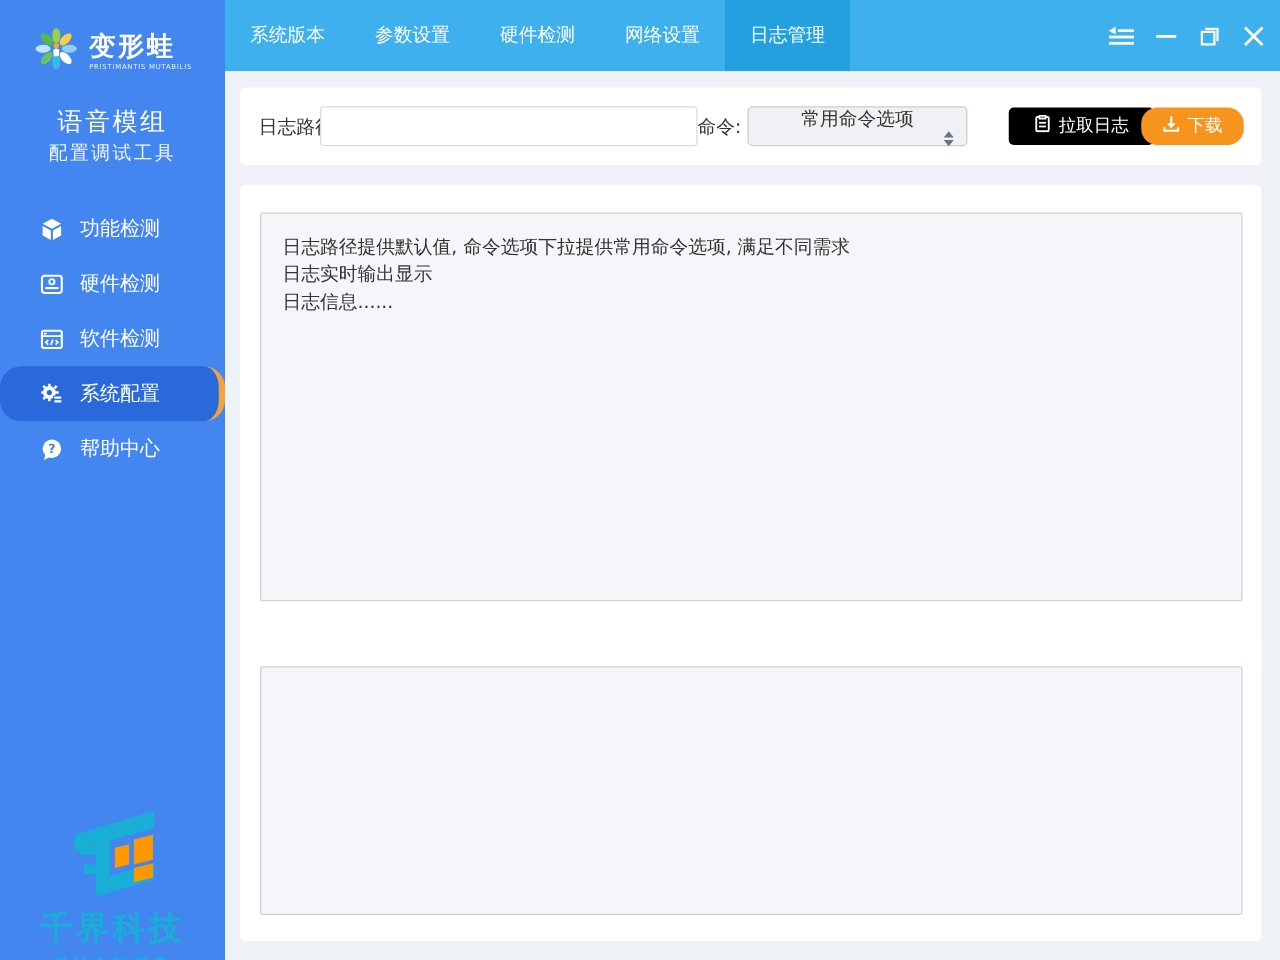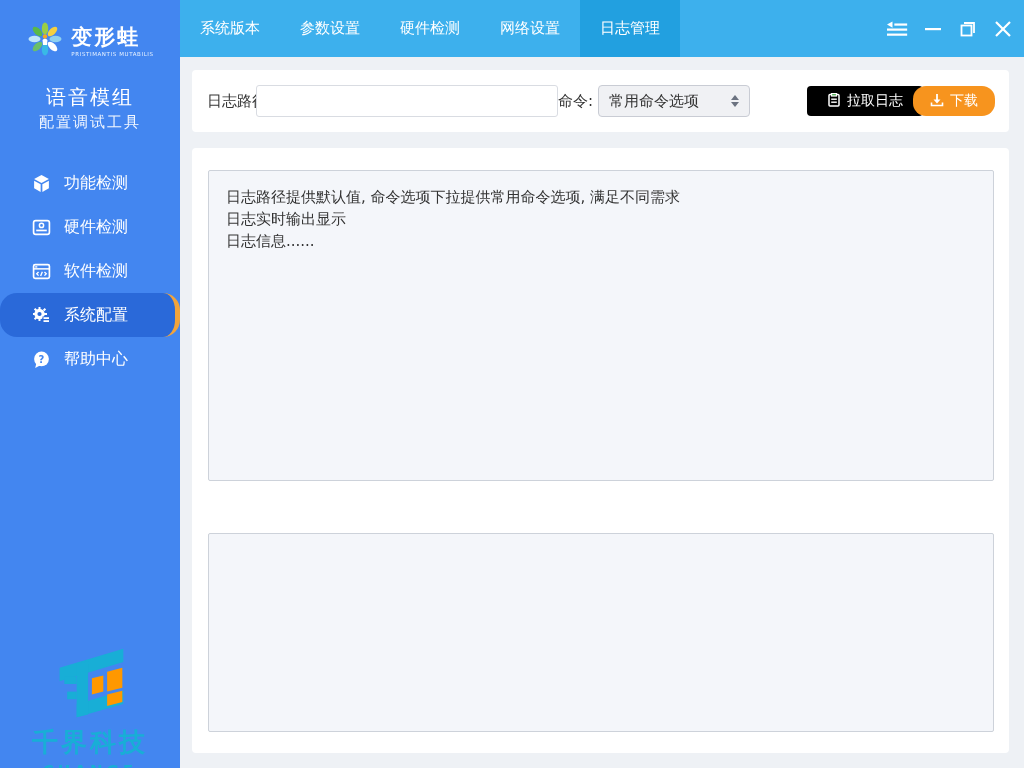--- a/index.html
+++ b/index.html
@@ -35,21 +35,21 @@
   #content { position:absolute; left:180px; top:57px; width:844px; height:711px; background:#eef1f5; }
   .card { position:absolute; left:12px; width:817px; background:#fff; border-radius:4px; }
   #card-toolbar { top:13px; height:62px; }
   #card-log { top:91px; height:388px; }
   #card-extra { top:456px; height:240px; }
 
   .fld-label { position:absolute; font-size:15px; color:#333; top:0; height:62px; display:flex; align-items:center; }
   #log-path-label { left:15px; }
   #cmd-label { left:366px; }
   #log-path-input { position:absolute; left:64px; top:15px; width:302px; height:32px; border:1px solid #d9dce2; border-radius:3px; background:#fff; font-size:14px; padding:0 8px; color:#333; outline:none; }
-  .select-box { position:absolute; left:406px; top:15px; width:152px; height:32px; background:#f0f1f4; border:1px solid #c9ccd4; border-radius:4px; display:flex; align-items:center; padding:0 10px; font-size:15px; color:#333; cursor:pointer; }
+  .select-box { position:absolute; left:406px; top:15px; width:176px; height:32px; background:#f0f1f4; border:1px solid #c9ccd4; border-radius:4px; display:flex; align-items:center; padding:0 10px; font-size:15px; color:#333; cursor:pointer;flex-direction:column; }
   .select-box .sel-arrows { margin-left:auto; display:flex; flex-direction:column; gap:2px; }
   .sel-arrows i { display:block; width:0; height:0; border-left:4px solid transparent; border-right:4px solid transparent; }
   .sel-arrows .up { border-bottom:5px solid #6b7280; }
   .sel-arrows .dn { border-top:5px solid #6b7280; }
 
   .btn { position:absolute; top:16px; height:30px; border:none; border-radius:4px; color:#fff; font-size:14px; display:flex; align-items:center; justify-content:center; gap:6px; cursor:pointer; font-family:inherit; }
   #btn-pull { left:615px; width:116px; background:#000000; }
   #btn-download { left:721px; width:82px; background:#f7941e;border-radius:13px; }
 
   .inner-panel { position:absolute; left:16px; width:786px; background:#f4f6fa; border:1px solid #cdd2da; border-radius:2px; }

